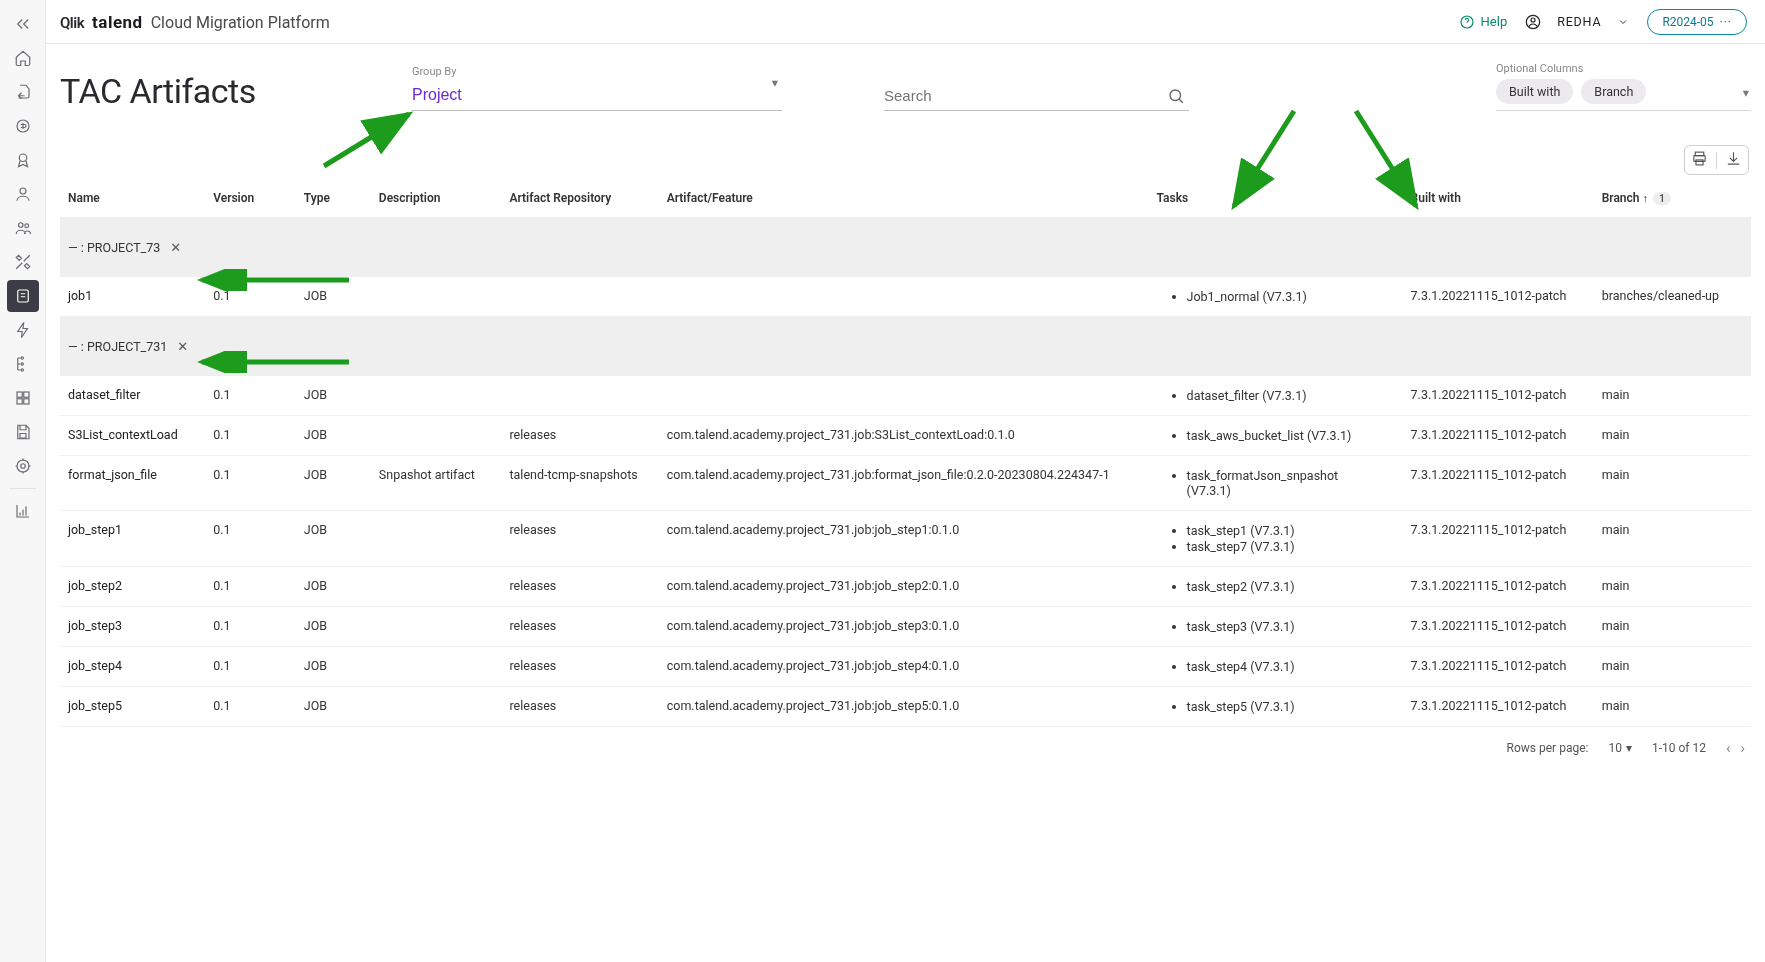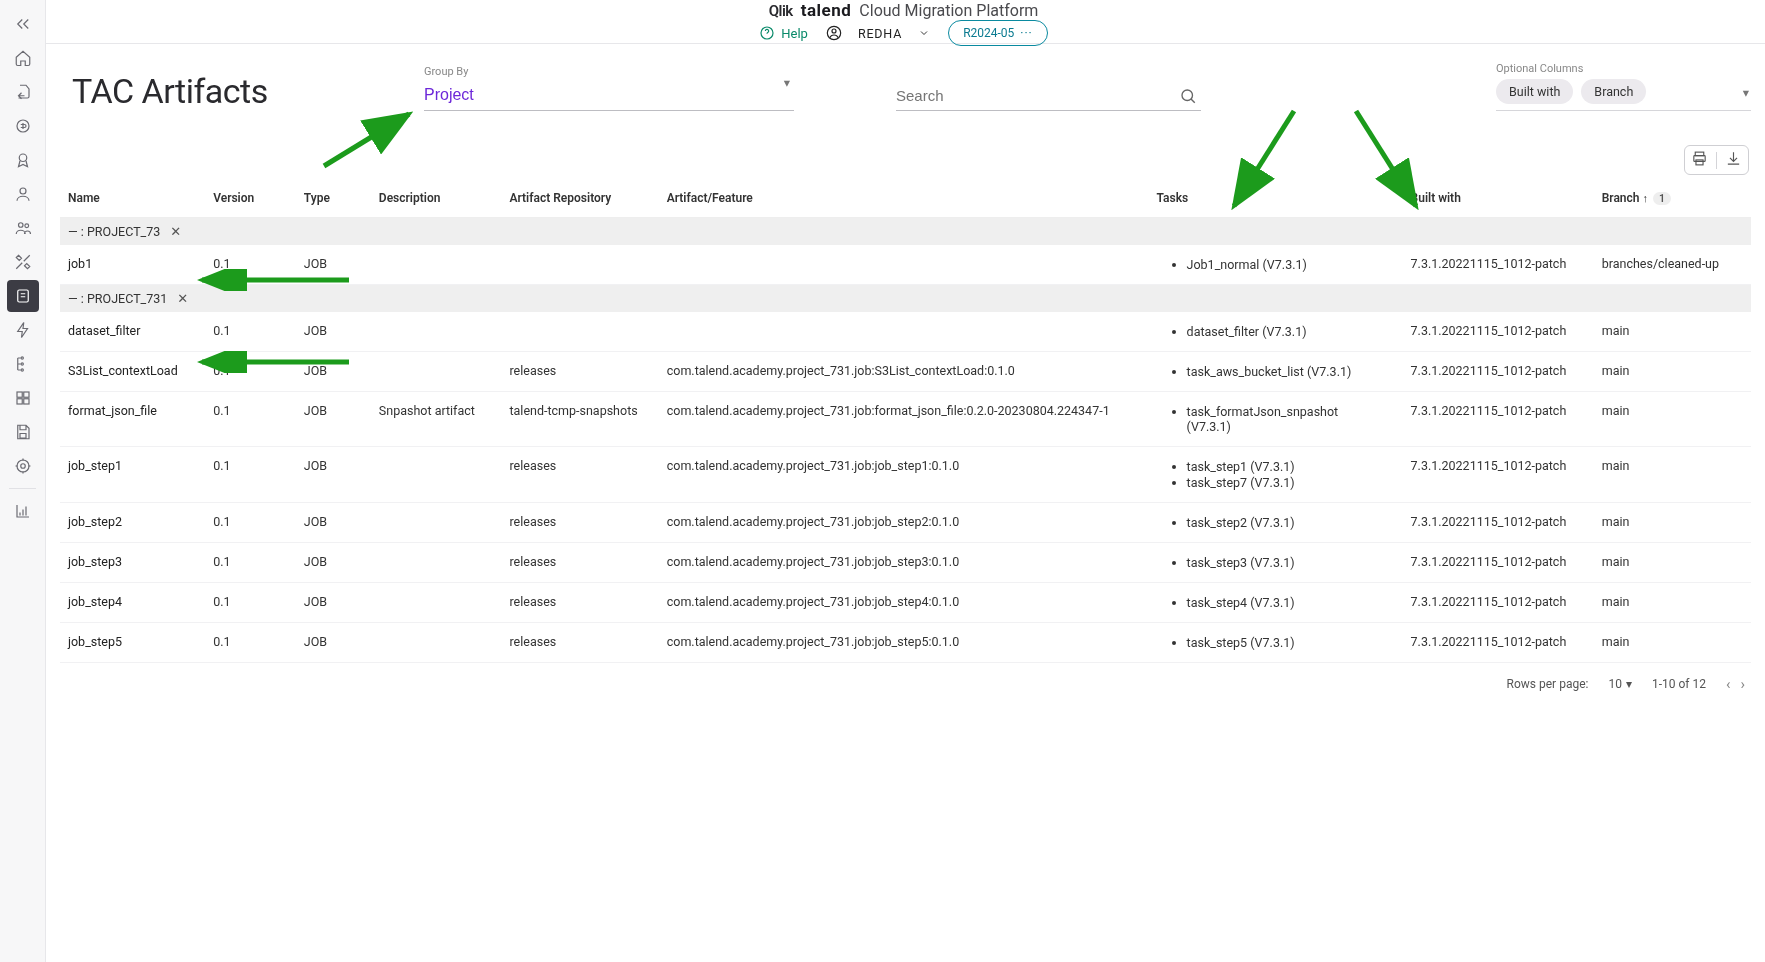--- a/index.html
+++ b/index.html
@@ -14,39 +14,39 @@
     color: #6b6b72; border-radius:4px; cursor:pointer; font-size:15px;
   }
   .sidebar .side-icon.active { background:#3c3c44; color:#fff; }
   .sidebar .side-icon svg { width:18px; height:18px; stroke:currentColor; fill:none; stroke-width:1.6; }
   .sidebar .side-toggle svg { transform: rotate(180deg); }
   .sidebar hr { width:60%; border:0; border-top:1px solid #e1e1e5; margin:4px 0; }
 
   .main { flex:1; display:flex; flex-direction:column; overflow:auto; }
 
   .topbar {
-    height: 44px; border-bottom:1px solid #e7e7ea; display:flex; align-items:center; padding:0 18px 0 14px;flex-direction:column;
+    height: 44px; border-bottom:1px solid #e7e7ea; display:flex; align-items:center; padding:0 18px 0 14px;
   }
   .brand { display:flex; align-items:baseline; gap:8px; }
   .brand .qlik { font-weight:600; letter-spacing:-.5px; font-size:15px; color:#2a2a2e; }
   .brand .talend { font-size:17px; color:#1a1a1e; letter-spacing:.5px; }
   .brand .talend b { font-weight:700; }
   .brand .plat { font-size:16px; color:#4a4a4e; font-weight:400; }
   .topbar .spacer { flex:1; }
   .top-right { display:flex; align-items:center; gap:18px; }
   .help { color:#0a8a6a; display:flex; align-items:center; gap:6px; font-size:13px; cursor:pointer; }
   .help svg, .user svg { width:16px; height:16px; stroke:currentColor; fill:none; stroke-width:1.8; }
   .user { display:flex; align-items:center; gap:16px; font-size:12.5px; color:#222; cursor:pointer; letter-spacing:.8px; }
   .version-pill { border:1px solid #0a8aa0; color:#0a7a90; border-radius:16px; padding:5px 14px; font-size:12px; display:flex; align-items:center; gap:6px; cursor:pointer; }
   .version-pill .dots { letter-spacing:1px; }
 
   .content { padding: 18px 14px 10px 14px; }
 
   .controls { display:flex; align-items:flex-end; gap:42px; margin-bottom:40px; padding:0 0 0 0; }
-  .page-title { font-size:34px; font-weight:400; color:#2a2a2e; letter-spacing:-.5px; min-width:310px;margin-left:12px;}
+  .page-title { font-size:34px; font-weight:400; color:#2a2a2e; letter-spacing:-.5px; min-width:310px;}
   .field { display:flex; flex-direction:column; }
   .field .flabel { font-size:11px; color:#888; margin-bottom:2px; }
   .underline-input { border:0; border-bottom:1px solid #bdbdc2; padding:6px 0 6px 0; font-size:16px; color:#6d28d9; background:transparent; width:100%; }
   .select-wrap { position:relative; width:370px; }
   .select-wrap .caret { position:absolute; right:4px; top:10px; color:#777; }
   .search-wrap { position:relative; width:305px; margin-left:60px; }
   .search-wrap input { font-size:15px; color:#7f1d1d; }
   .search-wrap .mag { position:absolute; right:4px; top:6px; color:#666; }
 
   .opt-cols { margin-left:auto; display:flex; flex-direction:column; align-items:flex-start; gap:4px; min-width:255px; }
@@ -69,21 +69,21 @@
   th.type { width:62px; }
   th.desc { width:108px; }
   th.repo { width:130px; }
   th.feat { width:405px; }
   th.tasks { width:210px; }
   th.built { width:158px; }
   th.branch { width:130px; }
   th.branch .sortu { font-size:11px; }
   th.branch .badge { display:inline-block; background:#eee; border-radius:9px; padding:0 6px; font-size:10.5px; color:#555; margin-left:2px;}
 
-  tr.group-row td { background:#efefef; padding:6px 8px; font-size:12.5px; color:#333; }
+  tr.group-row td { background:#efefef; padding:22px 8px; font-size:12.5px; color:#333; }
   tr.group-row .gcollapse { display:inline-flex; align-items:center; gap:6px; }
   tr.group-row .x { color:#555; cursor:pointer; font-size:13px; margin-left:4px; }
 
   tbody tr.data td { padding:11px 8px; font-size:12.5px; color:#333; border-bottom:1px solid #f1f1f3; vertical-align:top; }
   tbody tr.data td.name { color:#222; }
   ul.tasks { list-style:disc; padding-left:18px; }
   ul.tasks li { margin:1px 12px; }
 
   .pager { display:flex; justify-content:flex-end; align-items:center; gap:20px; padding:12px 6px 6px 0; font-size:12px; color:#555;}
   .pager .sel { display:inline-flex; align-items:center; gap:4px; }

